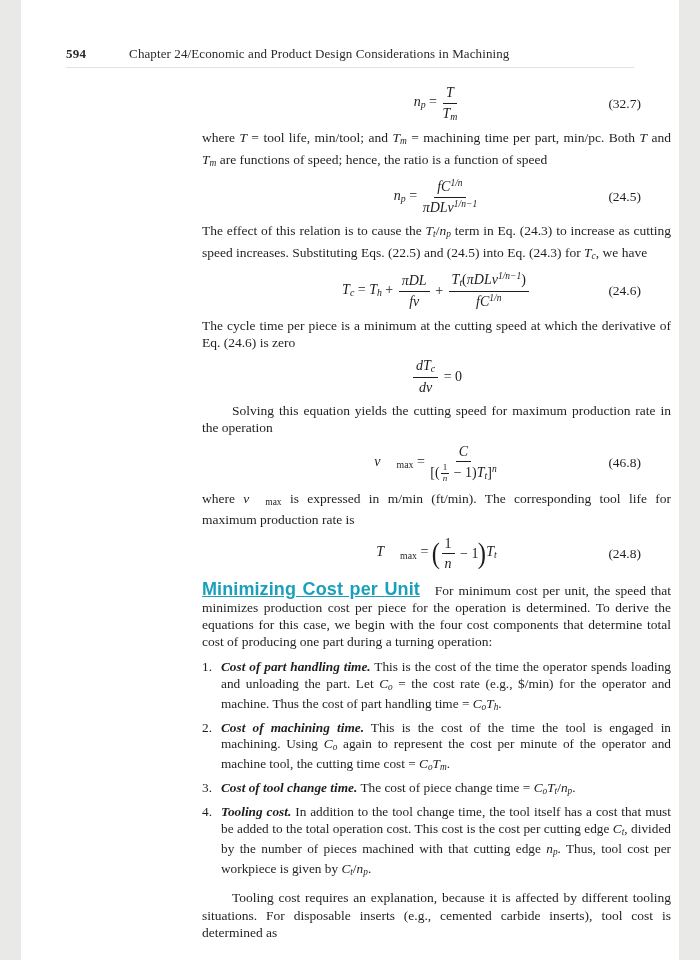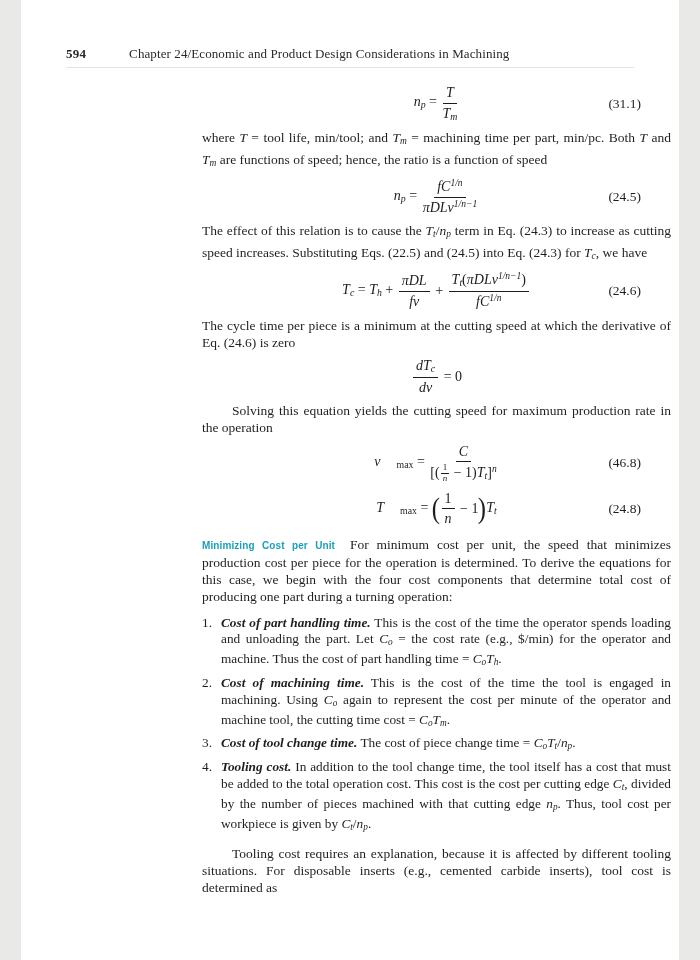--- a/index.html
+++ b/index.html
@@ -50,21 +50,21 @@
   .sfrac .sd { font-style:italic; }
   .bigparen { font-size:29px; line-height:1; display:inline-block; transform:scaleX(0.85);
               font-weight:400; margin:0 -1px; vertical-align:middle; }
   .eq-no { position:absolute; right:30px; top:50%; transform:translateY(-50%);
            font-size:13.5px; font-style:normal; color:#1f1f1f; }
 
   
   .section-para { margin-top:8px; }
   .section-heading {
     font-family:"Liberation Sans", sans-serif; font-weight:bold;
-    font-size:10px; margin-right:15px; letter-spacing:0.1px;
+    font-size:18px; margin-right:15px; letter-spacing:0.1px;text-decoration:underline;
   }
 
   
   .cost-list { list-style:none; margin-top:9px; font-size:13.3px; line-height:16.6px; }
   .li { display:flex; margin-bottom:4px; }
   .li-no { width:19px; flex:none; }
   .li-text { flex:1; text-align:justify; }
   .lead { font-weight:bold; font-style:italic; }
 
   .p-after-list { margin-top:9px; }
@@ -81,21 +81,21 @@
 
   <div class="bodycol">
 
 
     <div class="eq-row">
       <span class="mrow"><span class="s-i">n</span><span class="s-sub">p</span><span class="s-n"> = </span></span>
       <span class="frac">
         <span class="num"><span class="s-i">T</span></span>
         <span class="den"><span class="s-i">T</span><span class="s-sub">m</span></span>
       </span>
-      <span class="eq-no">(31.1)</span>
+      <span class="eq-no">(32.7)</span>
     </div>
 
     <p class="para"><span class="s-n">where </span><span class="s-i">T</span><span class="s-n"> = tool life, min/tool; and </span><span class="s-i">T</span><span class="s-sub">m</span><span class="s-n"> = machining time per part, min/pc. Both </span><span class="s-i">T</span><span class="s-n"> and </span><span class="s-i">T</span><span class="s-sub">m</span><span class="s-n"> are functions of speed; hence, the ratio is a function of speed</span></p>
 
     <div class="eq-row">
       <span class="mrow"><span class="s-i">n</span><span class="s-sub">p</span><span class="s-n"> = </span></span>
       <span class="frac">
         <span class="num"><span class="s-i">fC</span><span class="s-sup">1/n</span></span>
         <span class="den"><span class="s-i">πDLv</span><span class="s-sup">1/n−1</span></span>
       </span>
@@ -137,20 +137,21 @@
         <span class="den">
           <span>[(</span><span class="sfrac">
               <span class="sn">1</span>
               <span class="sd">n</span>
             </span><span><span class="s-n"> − 1</span><span class="s-n">)</span><span class="s-i">T</span><span class="s-sub">t</span><span class="s-n">]</span><span class="s-sup">n</span></span>
         </span>
       </span>
       <span class="eq-no">(46.8)</span>
     </div>
 
+    <p class="para"><span class="s-n">where </span><span class="s-i">v</span><span class="s-subr">max</span><span class="s-n"> is expressed in m/min (ft/min). The corresponding tool life for maximum production rate is</span></p>
 
     <div class="eq-row">
       <span class="mrow"><span class="s-i">T</span><span class="s-subr">max</span><span class="s-n"> = </span></span>
       <span class="bigparen">(</span>
       <span class="frac">
         <span class="num">1</span>
         <span class="den s-i">n</span>
       </span>
       <span class="mrow"><span class="s-n"> − 1</span></span>
       <span class="bigparen">)</span>

